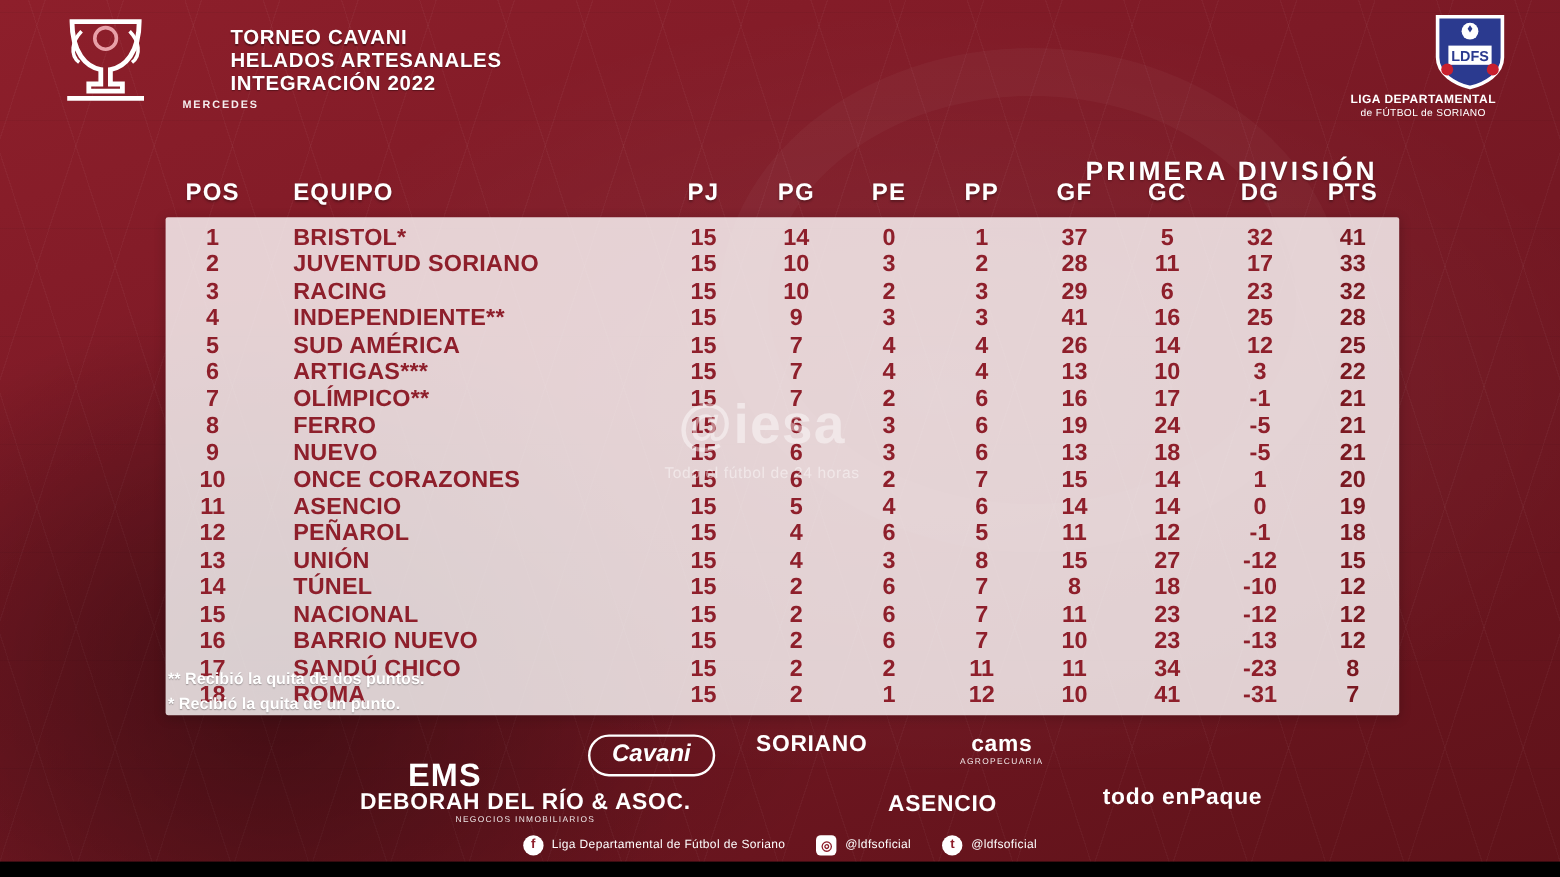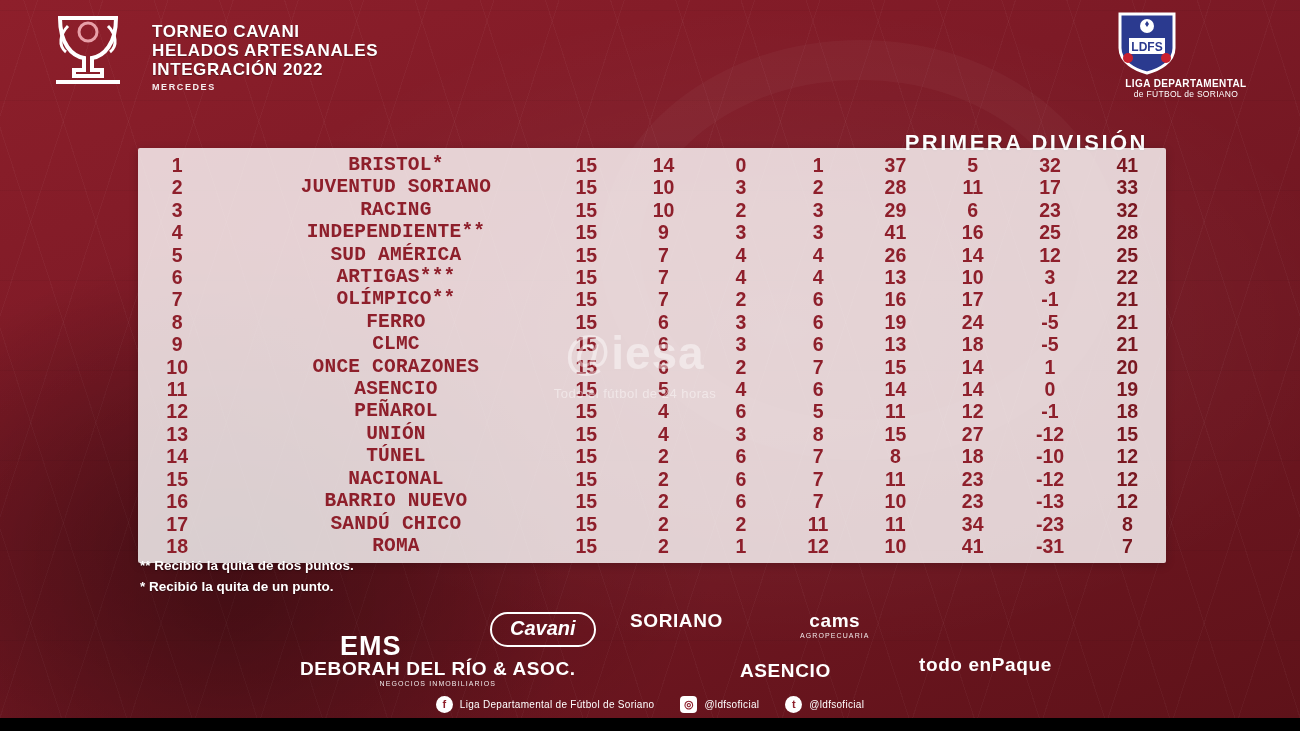--- a/index.html
+++ b/index.html
@@ -54,30 +54,31 @@
   }
   .tournament {
     position: absolute; left: 152px; top: 22px;
     color: #fff;
     line-height: 1.12;
   }
   .tournament .l {
     font-weight: bold; font-size: 17px; letter-spacing: .6px;
     text-transform: uppercase;
     text-shadow: 0 1px 1px rgba(0,0,0,.35);
+    margin-left: 40px;
   }
   .tournament .sub {
     font-size: 9px; letter-spacing: 1.6px; margin-top: 3px; opacity: .92;
     font-weight: bold;
   }
   .ldfs {
     position: absolute; right: 44px; top: 10px;
     width: 140px; text-align: center; color: #fff;
   }
-  .ldfs .shield-wrap { display: flex; justify-content: flex-start; }
+  .ldfs .shield-wrap { display: flex; justify-content: flex-end; }
   .ldfs .t1 {
     font-size: 10px; font-weight: bold; letter-spacing: .4px; margin-top: 2px;
     text-transform: uppercase;
   }
   .ldfs .t2 { font-size: 8.5px; letter-spacing: .3px; }
 
   
   .title-row {
     position: absolute; left: 0; top: 100px; width: 1300px; height: 48px;
   }
@@ -125,23 +126,22 @@
   }
   table.rows td {
     padding: 0; height: 22.4px; line-height: 22.4px;
     font-weight: bold; font-size: 19.5px;
     color: #8e1f2b;
     text-align: center;
     white-space: nowrap;
   }
   table.rows td.pos { width: 78px; color: #8e1f2b; }
   table.rows td.team {
-    width: 330px; text-align: center; padding-left: 28px;
+    width: 330px; text-align: left; padding-left: 28px;
     letter-spacing: .2px;
-    font-family: Liberation Mono, monospace;
   }
   table.rows td.st { width: 77px; }
   table.rows td.pts { color: #7a1821; }
 
   
   .watermark {
     position: absolute; left: 470px; top: 330px;
     width: 330px; text-align: center;
     color: rgba(255,255,255,0.45);
     pointer-events: none;
@@ -259,20 +259,36 @@
       <div class="t1">LIGA DEPARTAMENTAL</div>
       <div class="t2">de FÚTBOL de SORIANO</div>
     </div>
   </div>
 
   <div class="title-row">
     <div class="division">PRIMERA DIVISIÓN</div>
   </div>
 
   <div class="table-zone">
+    <table class="standings">
+      <thead>
+        <tr>
+          <th class="pos">POS</th>
+          <th class="team">EQUIPO</th>
+          <th class="st">PJ</th>
+          <th class="st">PG</th>
+          <th class="st">PE</th>
+          <th class="st">PP</th>
+          <th class="st">GF</th>
+          <th class="st">GC</th>
+          <th class="st">DG</th>
+          <th class="st">PTS</th>
+        </tr>
+      </thead>
+    </table>
 
     <div class="body-wrap">
       <table class="rows">
         <tbody id="rows-body">
             <tr>
               <td class="pos">1</td>
               <td class="team">BRISTOL*</td>
               <td class="st">15</td>
               <td class="st">14</td>
               <td class="st">0</td>
@@ -361,21 +377,21 @@
               <td class="st">6</td>
               <td class="st">3</td>
               <td class="st">6</td>
               <td class="st">19</td>
               <td class="st">24</td>
               <td class="st">-5</td>
               <td class="st pts">21</td>
             </tr>
             <tr>
               <td class="pos">9</td>
-              <td class="team">CLMC</td>
+              <td class="team">NUEVO</td>
               <td class="st">15</td>
               <td class="st">6</td>
               <td class="st">3</td>
               <td class="st">6</td>
               <td class="st">13</td>
               <td class="st">18</td>
               <td class="st">-5</td>
               <td class="st pts">21</td>
             </tr>
             <tr>

